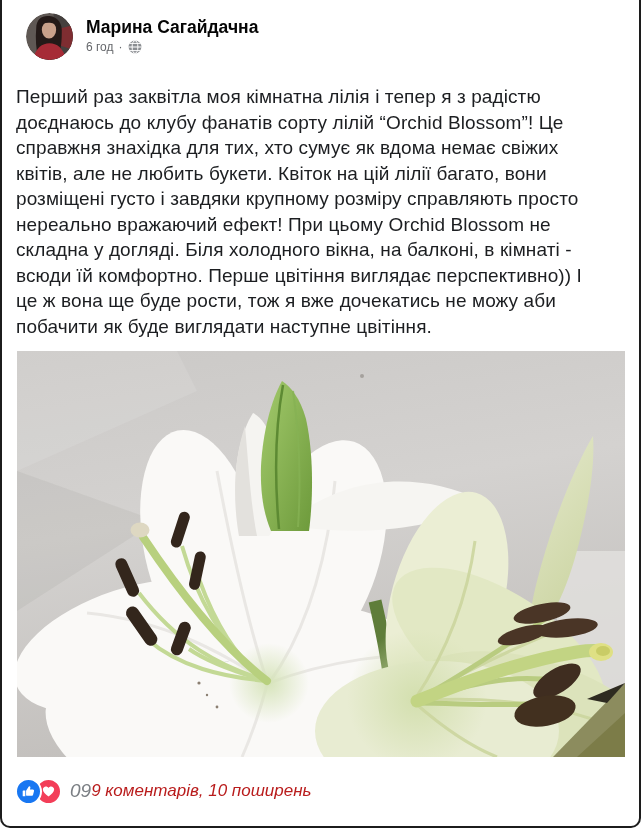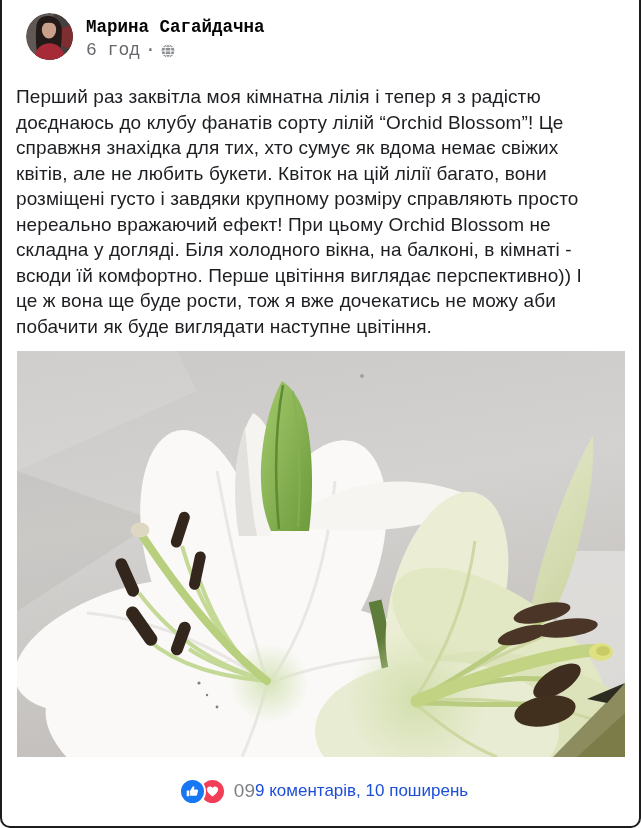--- a/index.html
+++ b/index.html
@@ -12,59 +12,59 @@
     width:641px; height:828px;
     background:#ffffff;
     border-left:2px solid #1c1c1c;
     border-right:2px solid #1c1c1c;
     border-bottom:2px solid #1c1c1c;
     border-radius:0 0 10px 10px;
     display:flex; flex-direction:column;
     overflow:hidden;
   }
   
-  .header { display:flex; align-items:flex-start; padding:13px 16px 0 24px; gap:13px; flex-shrink:0;font-family:Liberation Mono, monospace; }
+  .header { display:flex; align-items:flex-start; padding:13px 16px 0 24px; gap:13px; flex-shrink:0; }
   .avatar { width:47px; height:47px; border-radius:50%; overflow:hidden; flex-shrink:0; cursor:pointer; }
   .avatar svg { display:block; width:100%; height:100%; }
   .header-info { padding-top:3px; }
   .author-name { font-size:17.5px; font-weight:bold; color:#050505; line-height:22px; cursor:pointer; }
-  .meta-row { display:flex; align-items:center; gap:5px; margin-top:2px; color:#65676b; font-size:18px; }
+  .meta-row { display:flex; align-items:center; gap:5px; margin-top:2px; color:#65676b; font-size:12px; }
   .meta-sep { color:#65676b; }
   .globe { width:14px; height:14px; display:inline-block; }
   
   .post-text {
     margin:24px 36px 0 14px;
     font-size:19px; line-height:25.5px;
     color:#1c1e21;
     letter-spacing:0.1px;
     flex-shrink:0;
   }
   
   .photo {
     margin:12px auto 0; width:608px; height:406px;
     flex-shrink:0; cursor:pointer; overflow:hidden;
   }
   .photo svg { display:block; width:100%; height:100%; }
   
   .footer {
     margin-top:auto;
-    display:flex; align-items:center; justify-content:center;
-    padding:0 16px 6px 22px; min-height:64px; flex-shrink:0;
+    display:flex; align-items:center; justify-content:flex-start;
+    padding:0 16px 6px 13px; min-height:64px; flex-shrink:0;font-style:italic;
   }
   .reactions { display:flex; align-items:center; cursor:pointer; }
   .reaction-circle {
     width:27px; height:27px; border-radius:50%;
     border:2px solid #ffffff;
     display:flex; align-items:center; justify-content:center;
   }
   .reaction-circle svg { width:15px; height:15px; }
   .reaction-like { background:#1877f2; position:relative; z-index:2; }
   .reaction-love { background:#f33e58; margin-left:-7px; position:relative; z-index:1; }
   .reaction-count { font-size:19px; color:#7b7f84; margin-left:8px; }
-  .comments-shares { font-size:17px; color:#1d4ed8; cursor:pointer; }
+  .comments-shares { font-size:17px; color:#b91c1c; cursor:pointer; }
 </style>
 </head>
 <body>
 
 <div class="card">
 
   <div class="header">
     <div class="avatar">
       <svg viewBox="0 0 46 46">
         <defs>

